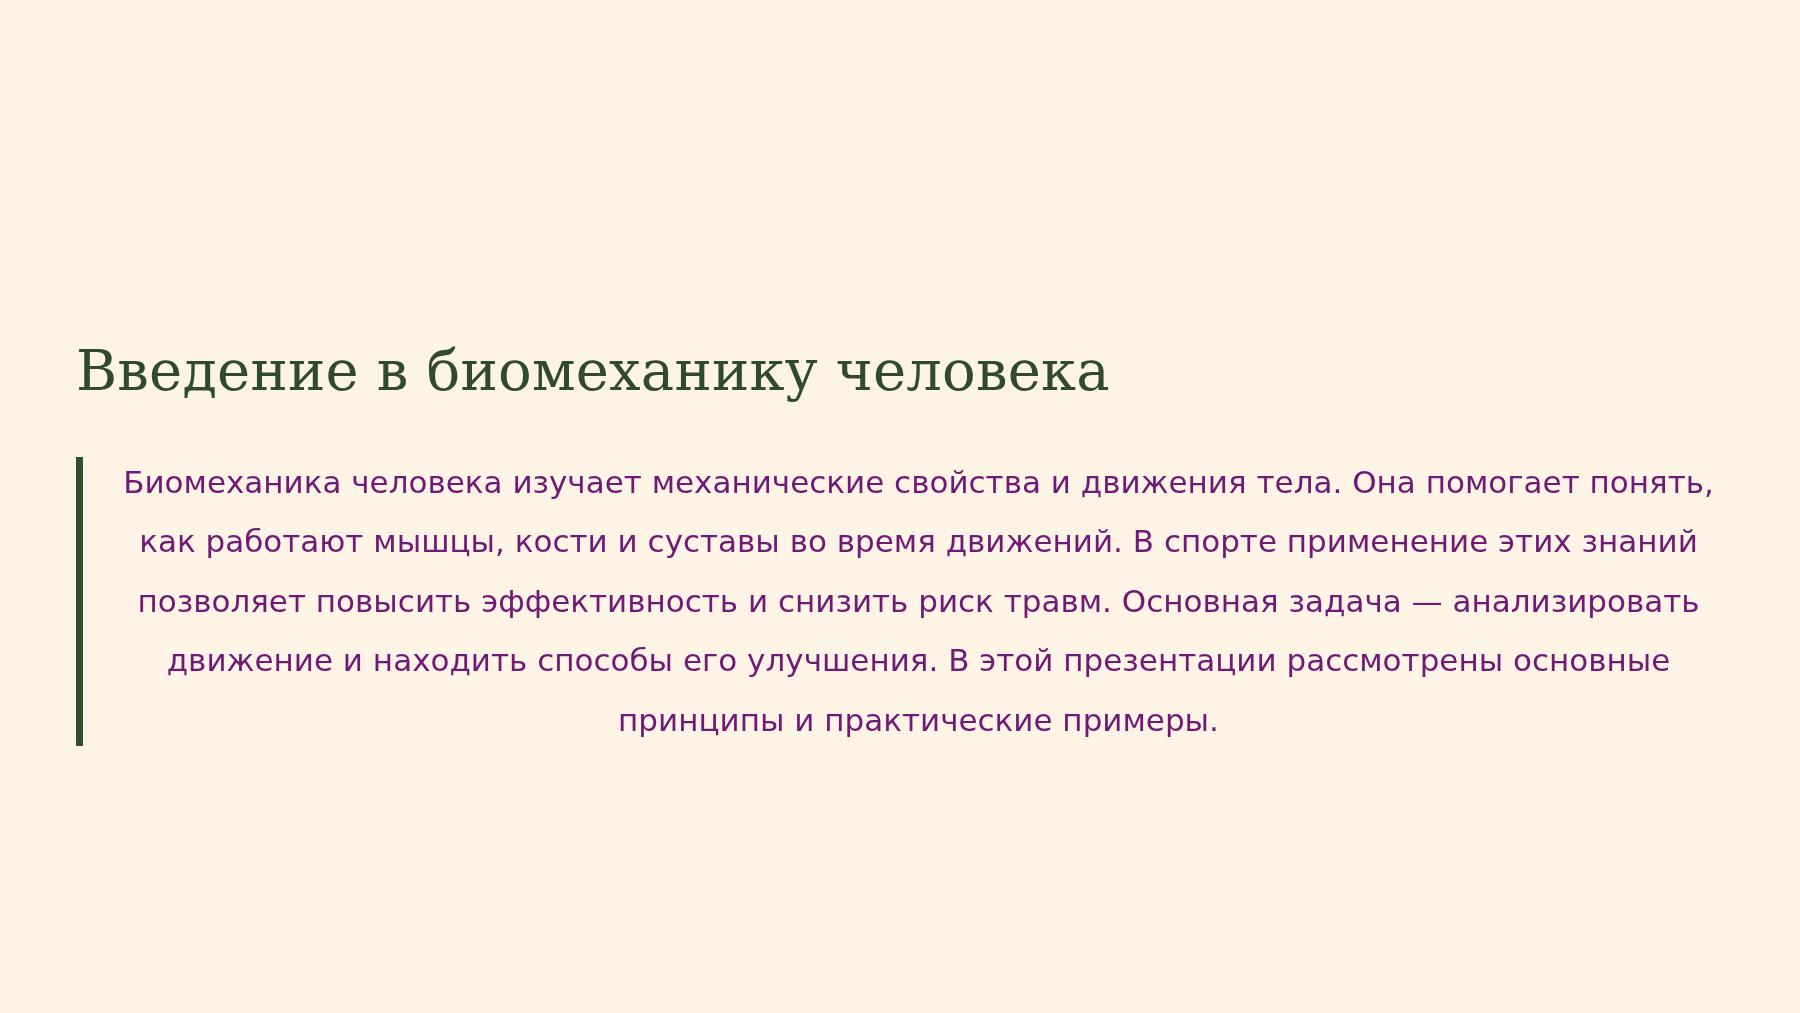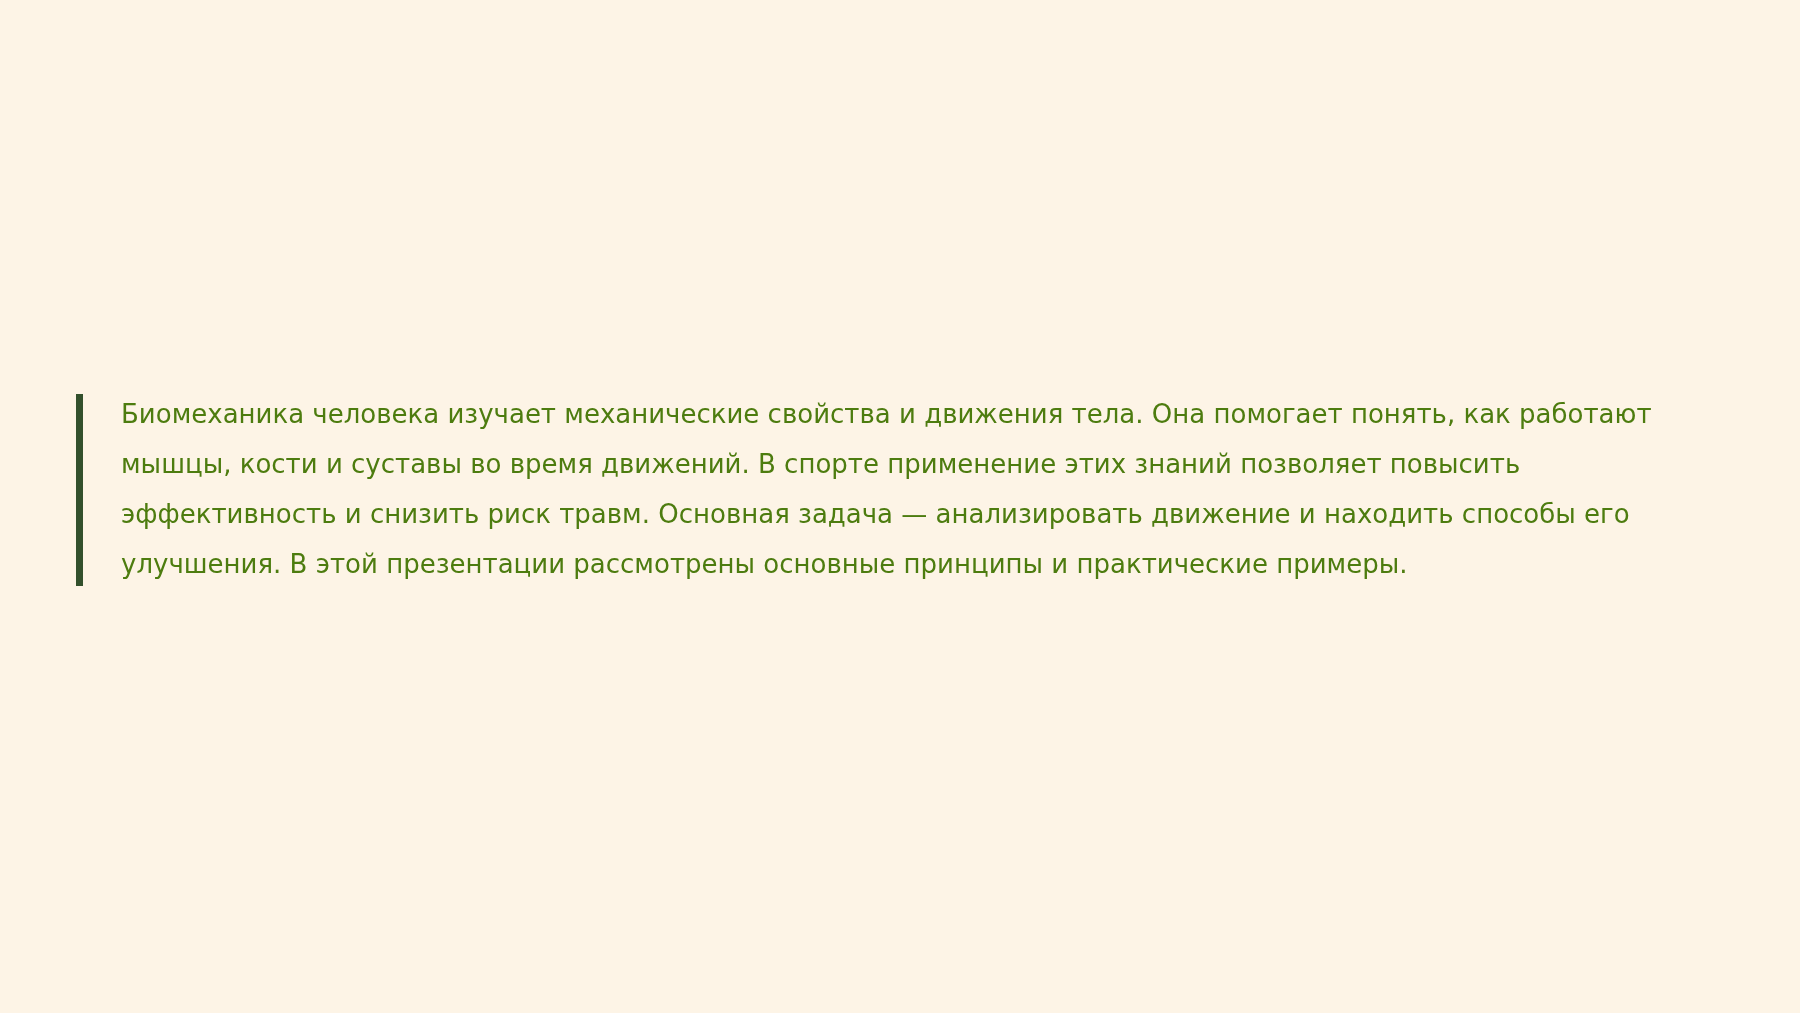--- a/index.html
+++ b/index.html
@@ -52,35 +52,36 @@
     top: 4px;
     bottom: 4px;
     width: 7px;
     background: #33502C;
     border-radius: 0;
   }
 
   .body-text {
     margin: 0;
     font-family: "DejaVu Sans", "Liberation Sans", sans-serif;
-    font-size: 26px;
+    font-size: 31px;
     font-weight: 400;
     line-height: 1.92;
-    color: #4d7c0f;
+    color: #701a75;
     max-width: 1600px;
-    text-align: left;
+    text-align: center;
   }
 </style>
 </head>
 <body>
 
 <div class="slide">
 
   <div class="slide-content">
 
+    <h1 class="slide-title">Введение в биомеханику человека</h1>
 
     <div class="body-block">
       <span class="accent-bar"></span>
       <p class="body-text">Биомеханика человека изучает механические свойства и движения тела. Она помогает понять, как работают мышцы, кости и суставы во время движений. В спорте применение этих знаний позволяет повысить эффективность и снизить риск травм. Основная задача — анализировать движение и находить способы его улучшения. В этой презентации рассмотрены основные принципы и практические примеры.</p>
     </div>
 
   </div>
 
 </div>
 

